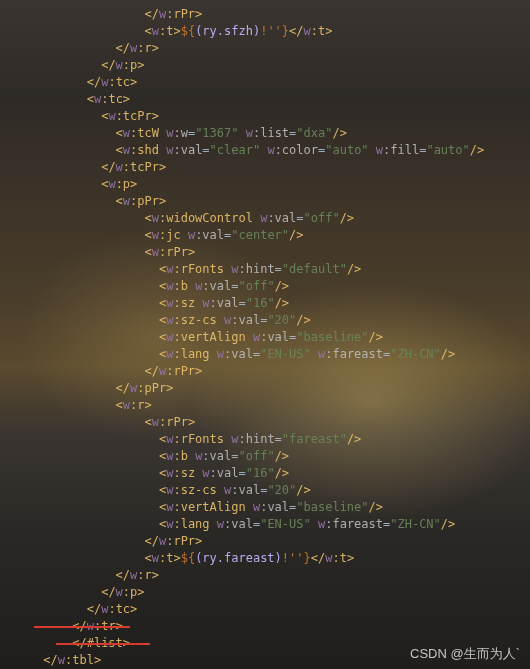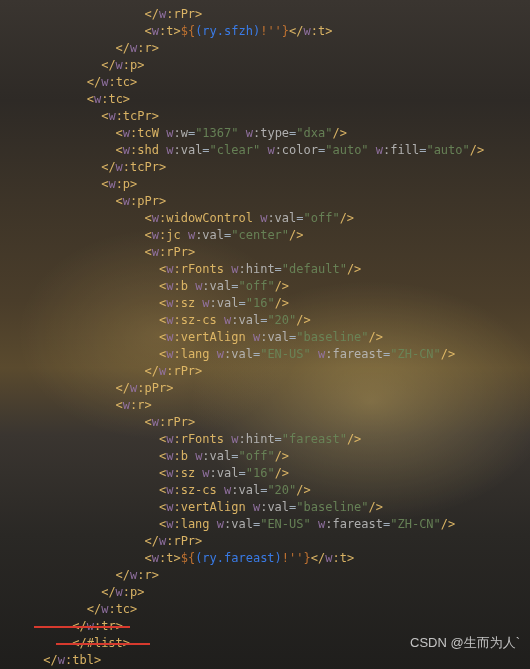--- a/index.html
+++ b/index.html
@@ -5,38 +5,38 @@
 *{margin:0;padding:0;box-sizing:border-box}
 body{font-family:Consolas,Monaco,monospace;font-size:12px;background:#2b2b2b;width:530px;height:669px;overflow:hidden;position:relative}
 .bg{position:absolute;inset:0;background:linear-gradient(180deg,#3a3530 0%,#2e2a26 15%,#3d3428 30%,#4a3d2a 45%,#5a4a2e 55%,#3a3530 65%,#2a2825 80%,#1f1e1c 100%);z-index:0}
 .bg::after{content:"";position:absolute;inset:0;background:radial-gradient(ellipse 300px 200px at 70% 60%,rgba(220,180,80,0.35),transparent 60%),radial-gradient(ellipse 200px 150px at 30% 50%,rgba(180,140,60,0.25),transparent 70%);mix-blend-mode:screen}
 .code{position:relative;z-index:1;padding:6px 0 0 0;color:#a9b7c6;line-height:17px;white-space:pre;opacity:0.92}
 .t{color:#e8bf6a}
 .ns{color:#9876aa}
 .an{color:#bababa}
 .av{color:#6a8759}
 .eq{color:#a9b7c6}
-.tx{color:#3b82f6}
+.tx{color:#c4b5fd}
 .expr{color:#cc7832}
-.watermark{position:absolute;bottom:17px;right:10px;color:#d6d6d6;font-size:13px;font-family:Arial,sans-serif;z-index:3;opacity:0.9}
+.watermark{position:absolute;bottom:6px;right:10px;color:#d6d6d6;font-size:13px;font-family:Arial,sans-serif;z-index:3;opacity:0.9}
 .ul1{position:absolute;left:34px;bottom:41px;width:96px;height:2px;background:#d73a2e;z-index:2}
 .ul2{position:absolute;left:56px;bottom:24px;width:94px;height:2px;background:#d73a2e;z-index:2}
 </style>
 </head>
 <body>
 <div class="bg"></div>
 
 <div class="code"><pre id="out">                    <span class="t">&lt;/</span><span class="ns">w</span><span class="t">:</span><span class="t">rPr</span><span class="t">&gt;</span>
                     <span class="t">&lt;</span><span class="ns">w</span><span class="t">:</span><span class="t">t</span><span class="t">&gt;</span><span class="expr">${</span><span class="tx">(ry.sfzh)</span><span class="expr">!''</span><span class="expr">}</span><span class="t">&lt;/</span><span class="ns">w</span><span class="t">:</span><span class="t">t</span><span class="t">&gt;</span>
                 <span class="t">&lt;/</span><span class="ns">w</span><span class="t">:</span><span class="t">r</span><span class="t">&gt;</span>
               <span class="t">&lt;/</span><span class="ns">w</span><span class="t">:</span><span class="t">p</span><span class="t">&gt;</span>
             <span class="t">&lt;/</span><span class="ns">w</span><span class="t">:</span><span class="t">tc</span><span class="t">&gt;</span>
             <span class="t">&lt;</span><span class="ns">w</span><span class="t">:</span><span class="t">tc</span><span class="t">&gt;</span>
               <span class="t">&lt;</span><span class="ns">w</span><span class="t">:</span><span class="t">tcPr</span><span class="t">&gt;</span>
-                <span class="t">&lt;</span><span class="ns">w</span><span class="t">:</span><span class="t">tcW</span> <span class="ns">w</span><span class="an">:w</span><span class="eq">=</span><span class="av">"1367"</span> <span class="ns">w</span><span class="an">:type</span><span class="eq">=</span><span class="av">"dxa"</span><span class="t">/&gt;</span>
+                <span class="t">&lt;</span><span class="ns">w</span><span class="t">:</span><span class="t">tcW</span> <span class="ns">w</span><span class="an">:w</span><span class="eq">=</span><span class="av">"1367"</span> <span class="ns">w</span><span class="an">:list</span><span class="eq">=</span><span class="av">"dxa"</span><span class="t">/&gt;</span>
                 <span class="t">&lt;</span><span class="ns">w</span><span class="t">:</span><span class="t">shd</span> <span class="ns">w</span><span class="an">:val</span><span class="eq">=</span><span class="av">"clear"</span> <span class="ns">w</span><span class="an">:color</span><span class="eq">=</span><span class="av">"auto"</span> <span class="ns">w</span><span class="an">:fill</span><span class="eq">=</span><span class="av">"auto"</span><span class="t">/&gt;</span>
               <span class="t">&lt;/</span><span class="ns">w</span><span class="t">:</span><span class="t">tcPr</span><span class="t">&gt;</span>
               <span class="t">&lt;</span><span class="ns">w</span><span class="t">:</span><span class="t">p</span><span class="t">&gt;</span>
                 <span class="t">&lt;</span><span class="ns">w</span><span class="t">:</span><span class="t">pPr</span><span class="t">&gt;</span>
                     <span class="t">&lt;</span><span class="ns">w</span><span class="t">:</span><span class="t">widowControl</span> <span class="ns">w</span><span class="an">:val</span><span class="eq">=</span><span class="av">"off"</span><span class="t">/&gt;</span>
                     <span class="t">&lt;</span><span class="ns">w</span><span class="t">:</span><span class="t">jc</span> <span class="ns">w</span><span class="an">:val</span><span class="eq">=</span><span class="av">"center"</span><span class="t">/&gt;</span>
                     <span class="t">&lt;</span><span class="ns">w</span><span class="t">:</span><span class="t">rPr</span><span class="t">&gt;</span>
                       <span class="t">&lt;</span><span class="ns">w</span><span class="t">:</span><span class="t">rFonts</span> <span class="ns">w</span><span class="an">:hint</span><span class="eq">=</span><span class="av">"default"</span><span class="t">/&gt;</span>
                       <span class="t">&lt;</span><span class="ns">w</span><span class="t">:</span><span class="t">b</span> <span class="ns">w</span><span class="an">:val</span><span class="eq">=</span><span class="av">"off"</span><span class="t">/&gt;</span>
                       <span class="t">&lt;</span><span class="ns">w</span><span class="t">:</span><span class="t">sz</span> <span class="ns">w</span><span class="an">:val</span><span class="eq">=</span><span class="av">"16"</span><span class="t">/&gt;</span>

